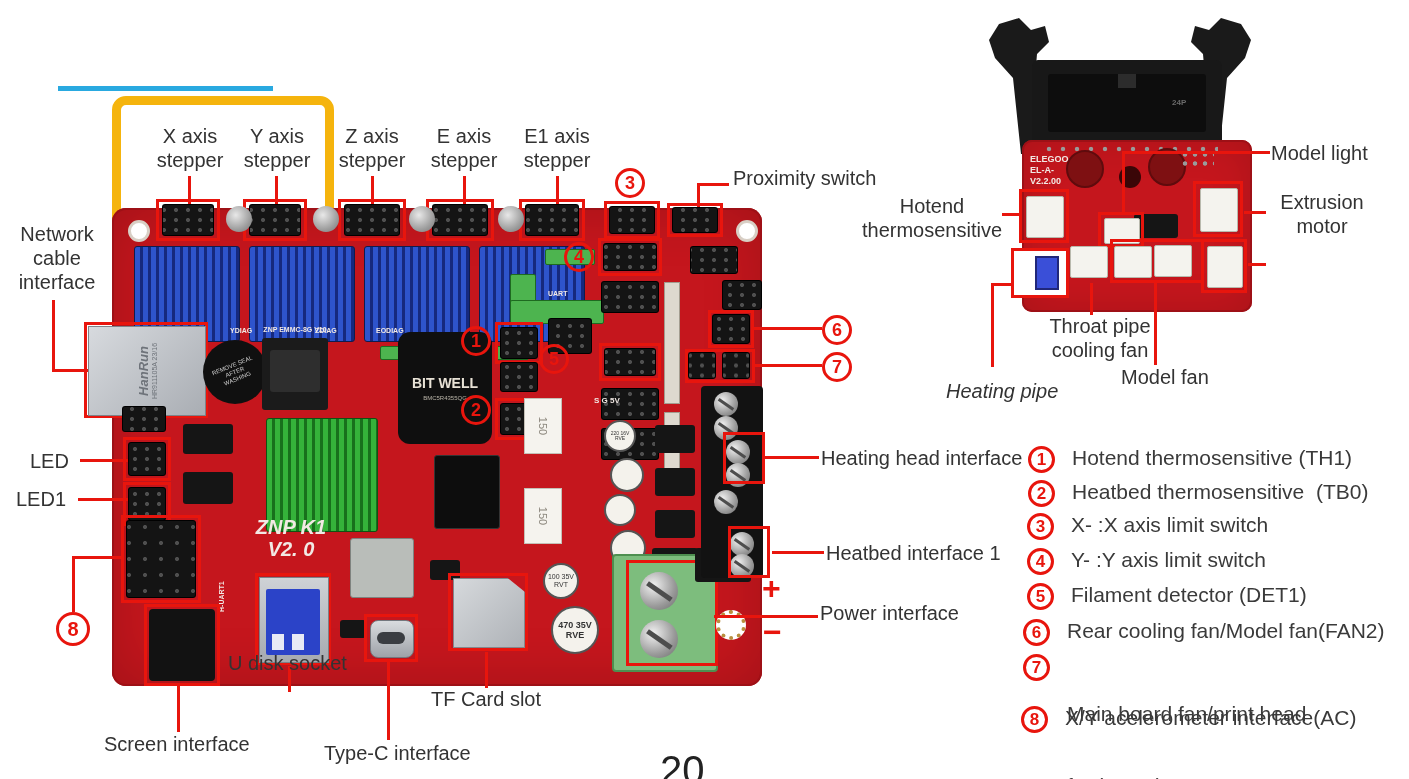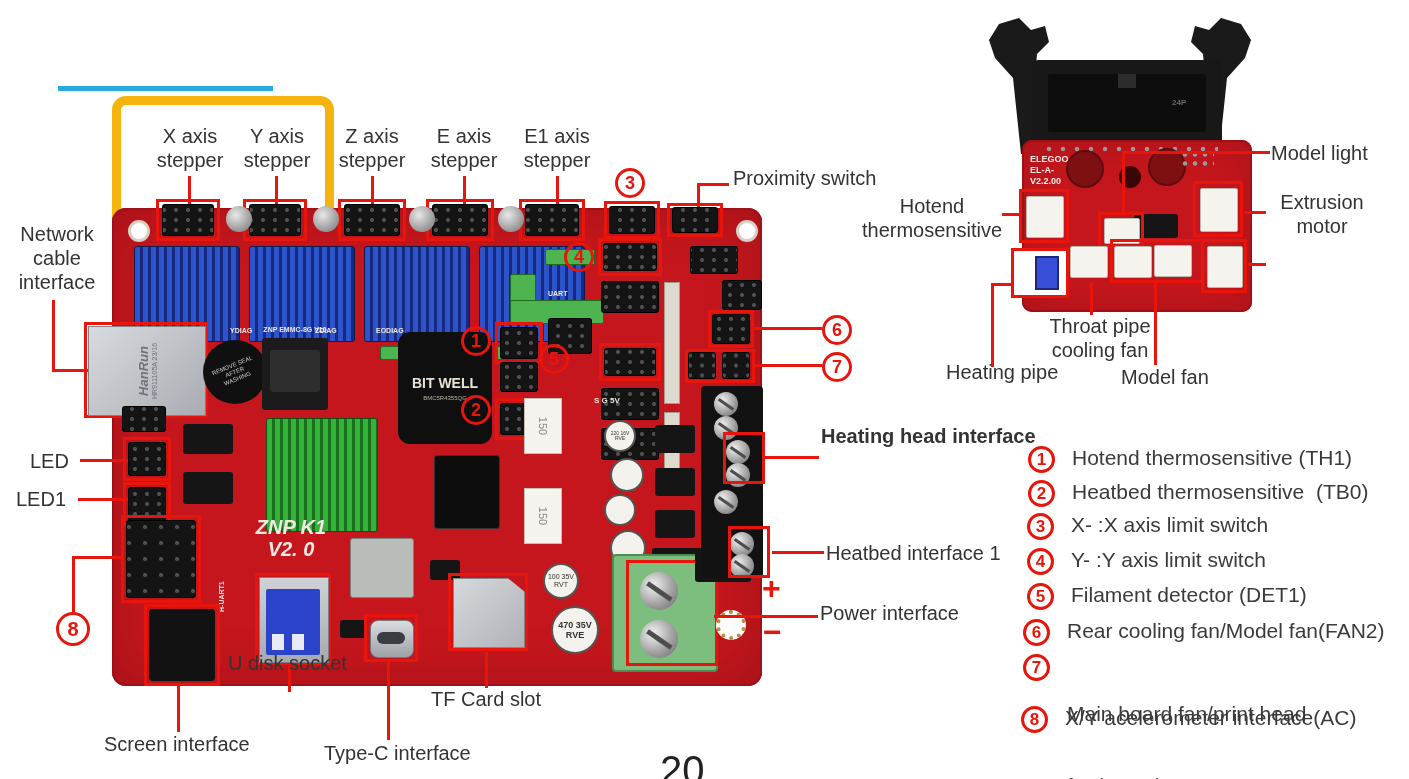--- a/index.html
+++ b/index.html
@@ -278,21 +278,21 @@
   <div class="blk" style="left:701px;top:386px;width:62px;height:192px;background:#121212;border-radius:4px;"></div>
   <div class="screw" style="left:714px;top:392px;width:24px;height:24px;"></div>
   <div class="screw" style="left:714px;top:416px;width:24px;height:24px;"></div>
   <div class="screw" style="left:726px;top:440px;width:24px;height:24px;"></div>
   <div class="screw" style="left:726px;top:463px;width:24px;height:24px;"></div>
   <div class="screw" style="left:714px;top:490px;width:24px;height:24px;"></div>
   <div class="screw" style="left:730px;top:532px;width:24px;height:24px;"></div>
   <div class="screw" style="left:730px;top:554px;width:24px;height:24px;"></div>
   <div class="rbox" style="left:723px;top:432px;width:42px;height:52px;"></div>
   <div class="line" style="left:763px;top:456px;width:56px;height:3px;"></div>
-  <div class="lbl" style="left:821px;top:425px;font-weight:bold;">Heating head interface</div>
+  <div class="lbl" style="left:821px;top:447px;">Heating head interface</div>
   <div class="rbox" style="left:728px;top:526px;width:42px;height:52px;"></div>
   <div class="line" style="left:772px;top:551px;width:52px;height:3px;"></div>
   <div class="lbl" style="left:826px;top:542px;">Heatbed interface 1</div>
 
   <svg class="abs" style="left:985px;top:14px;" width="270" height="140" viewBox="0 0 270 140">
     <polygon points="36,140 28,64 10,44 4,26 14,10 34,4 46,16 60,12 64,28 52,40 50,64 52,140" fill="#1a1a1a"></polygon>
     <polygon points="234,140 242,64 260,44 266,26 256,10 236,4 224,16 210,12 206,28 218,40 220,64 218,140" fill="#1a1a1a"></polygon>
   </svg>
   <div class="abs" style="left:1032px;top:60px;width:190px;height:88px;background:#181818;border-radius:6px;"></div>
   <div class="abs" style="left:1048px;top:74px;width:158px;height:58px;background:#0d0d0d;border-radius:3px;"></div>
@@ -340,21 +340,21 @@
   <div class="lblc" style="left:1266px;top:190px;width:112px;">
     <div>Extrusion</div>
     <div>motor</div>
   </div>
   <div class="line" style="left:1244px;top:211px;width:22px;height:3px;"></div>
 
   <div class="line" style="left:1248px;top:263px;width:18px;height:3px;"></div>
 
   <div class="line" style="left:991px;top:283px;width:22px;height:3px;"></div>
   <div class="line" style="left:991px;top:283px;width:3px;height:84px;"></div>
-  <div class="lbl" style="left:946px;top:361px;">Heating pipe</div>
+  <div class="lbl" style="left:946px;top:380px;font-style:italic;">Heating pipe</div>
 
   <div class="line" style="left:1090px;top:283px;width:3px;height:32px;"></div>
   <div class="lblc" style="left:1038px;top:314px;width:124px;">
     <div>Throat pipe</div>
     <div>cooling fan</div>
   </div>
 
   <div class="line" style="left:1154px;top:283px;width:3px;height:82px;"></div>
   <div class="lbl" style="left:1121px;top:366px;">Model fan</div>
 

